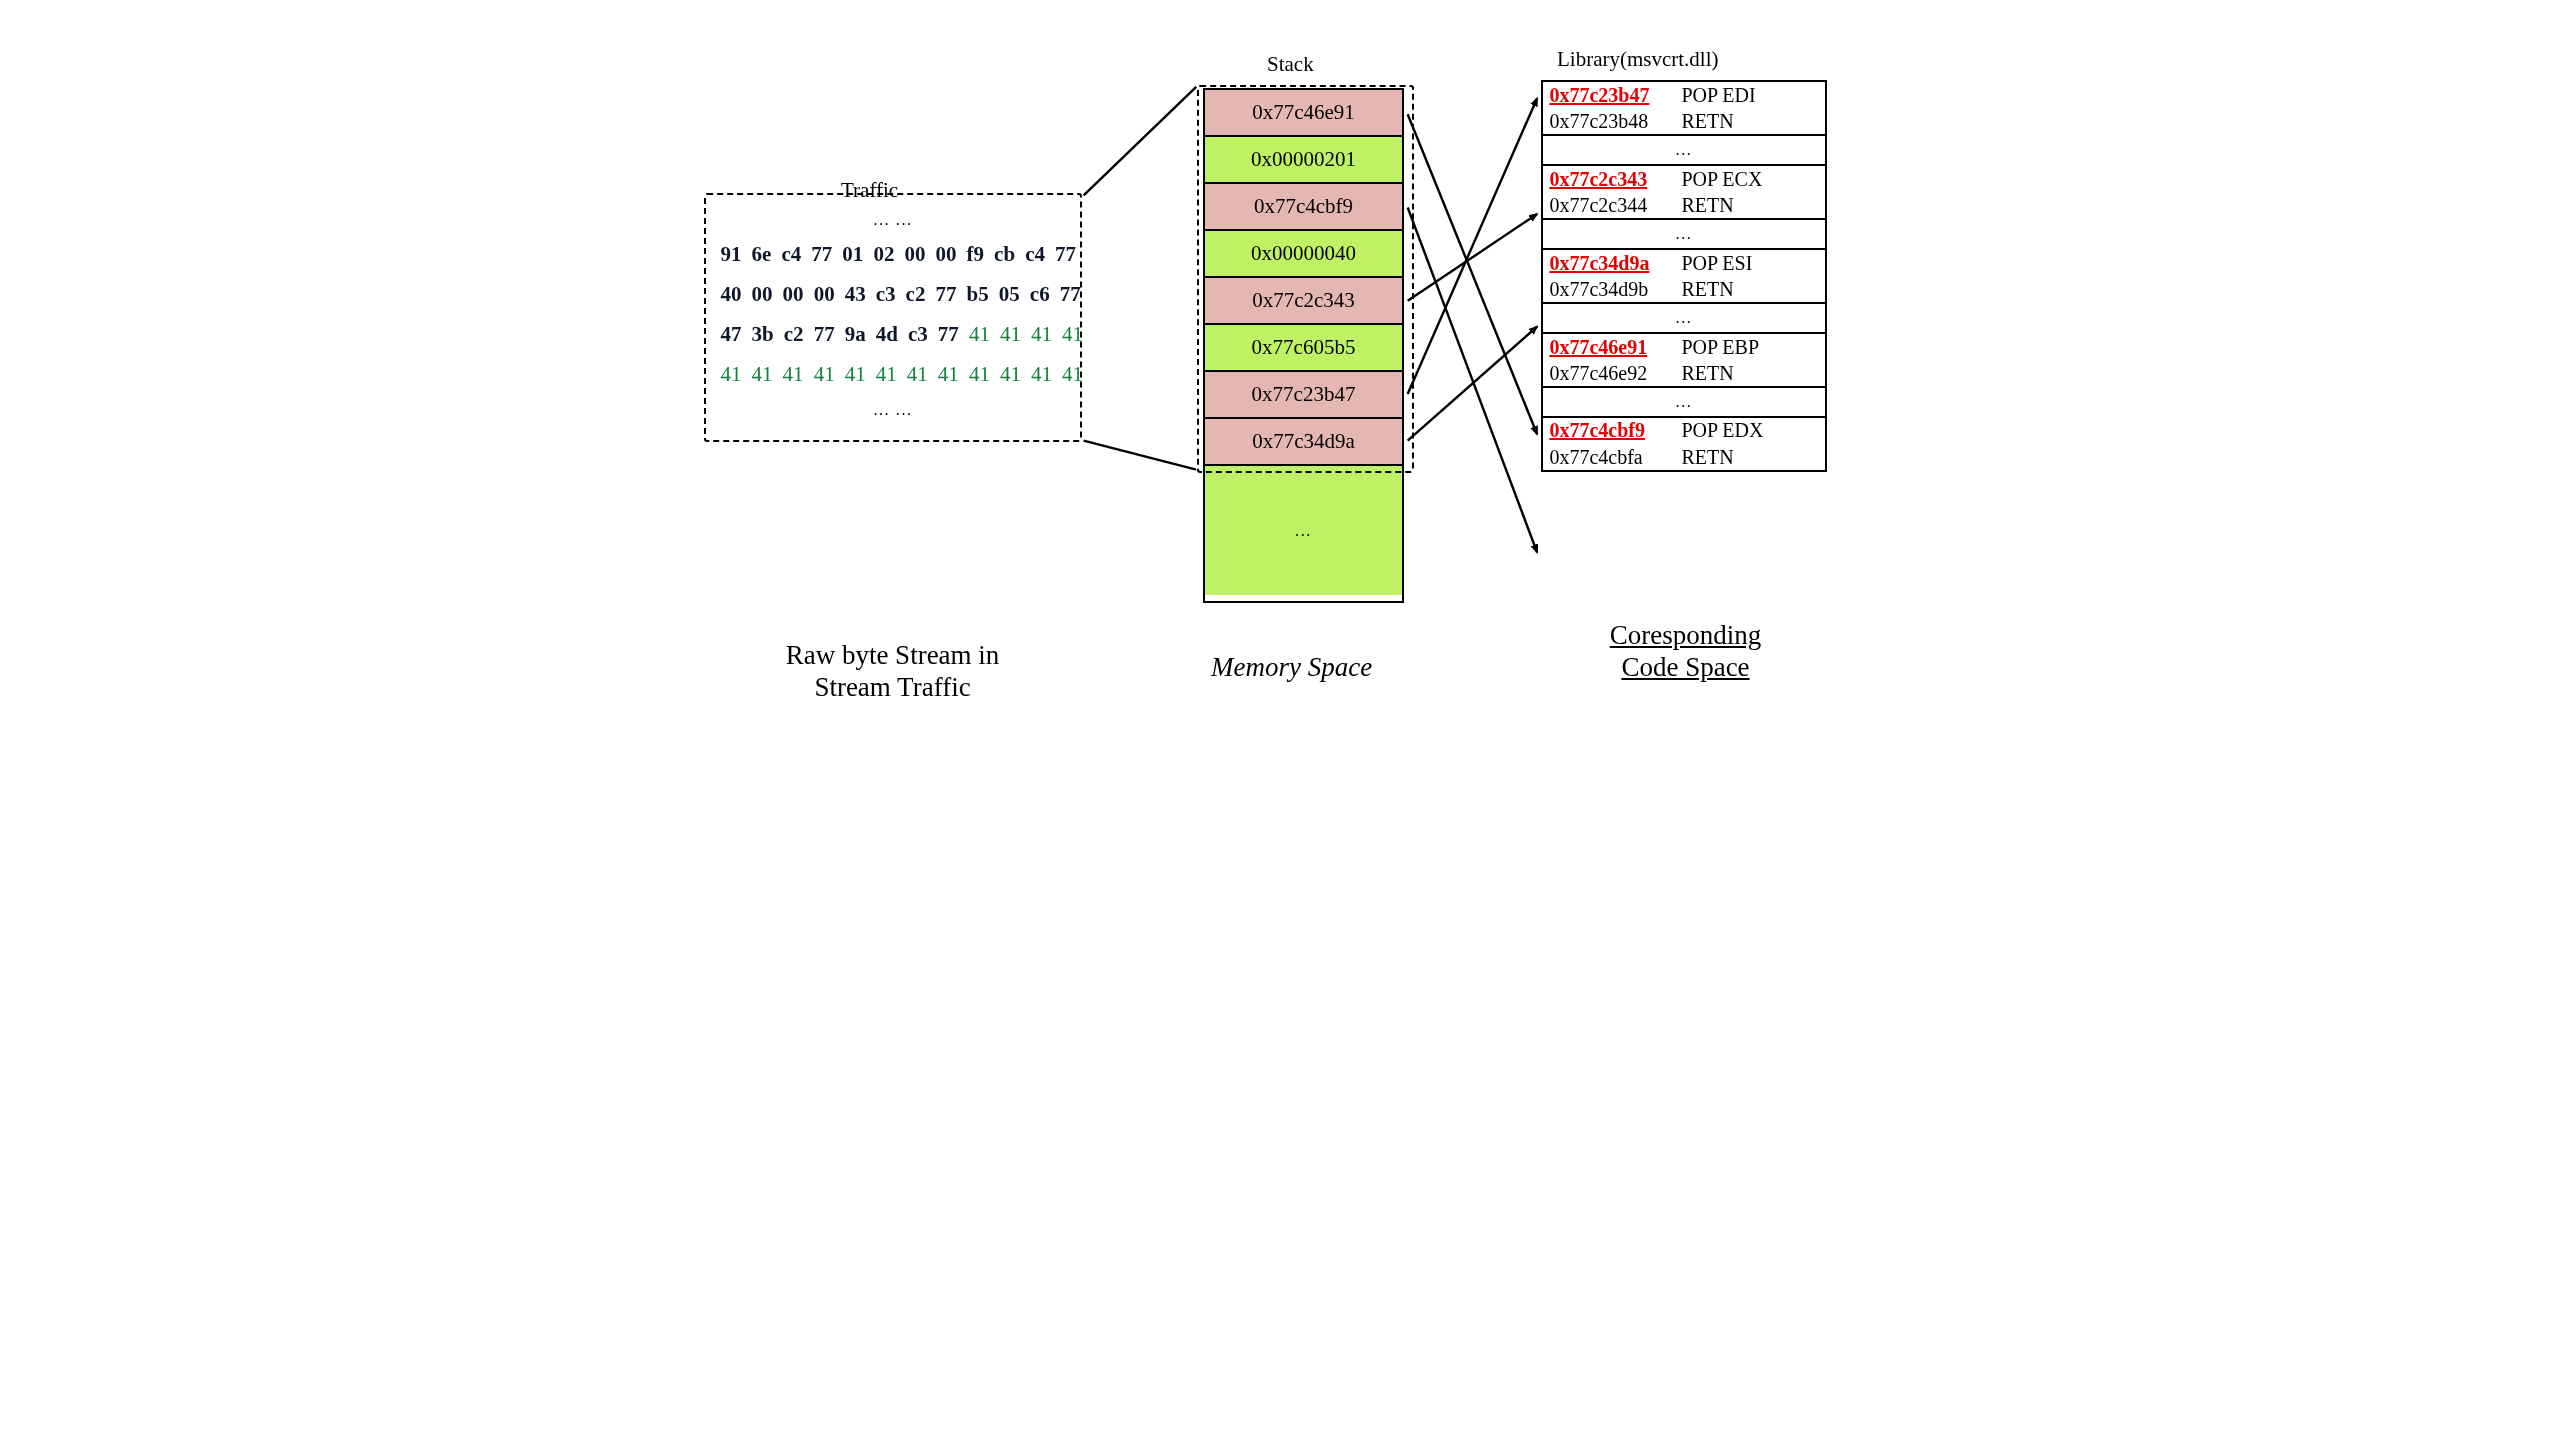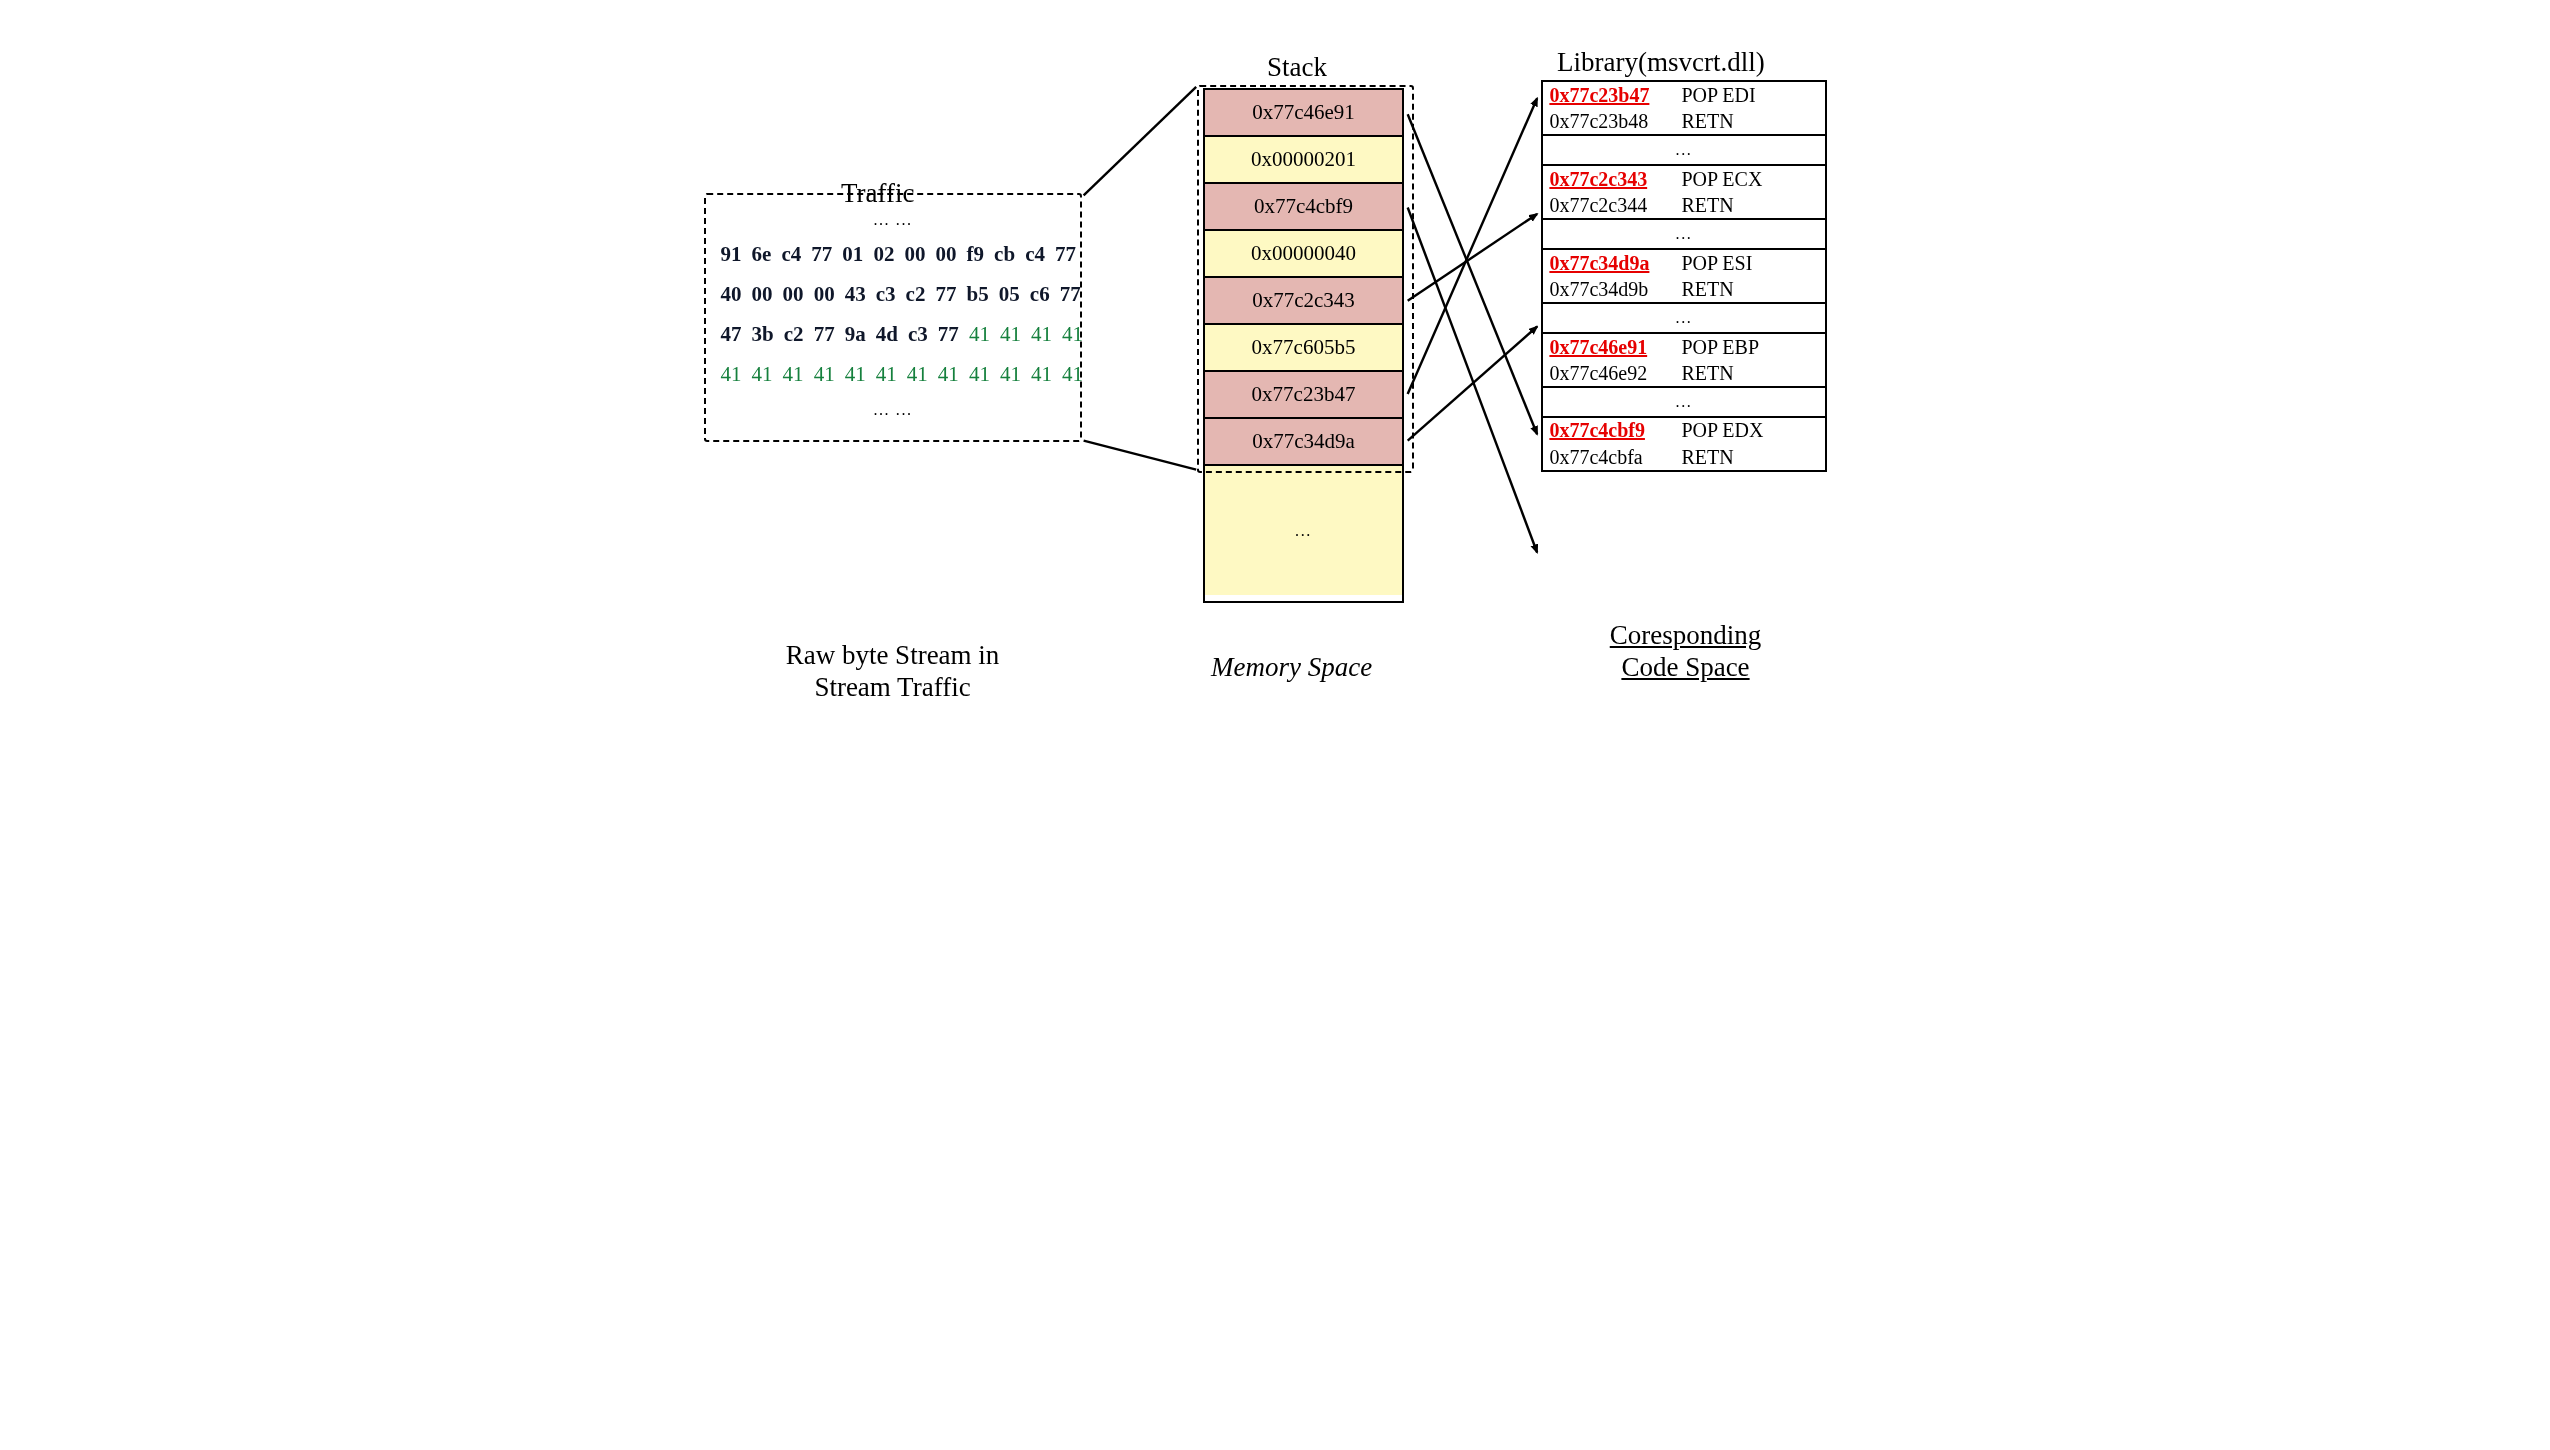--- a/index.html
+++ b/index.html
@@ -11,21 +11,21 @@
     color: #000;
   }
   .canvas {
     position: relative;
     width: 1174px;
     height: 700px;
     margin: 0 auto;
   }
   .title {
     position: absolute;
-    font-size: 27px;
+    font-size: 21px;
     text-align: center;
   }
   .caption {
     position: absolute;
     font-size: 27px;
     text-align: center;
     line-height: 1.2;
   }
 
   
@@ -69,21 +69,21 @@
     border-radius: 3.2px;
     pointer-events: none;
   }
   .stack-cell {
     height: 47px;
     border-bottom: 2.4px solid #000;
     display: flex;
     align-items: center;
     justify-content: center;
     font-size: 21px;
-    background: #fef9c3;
+    background: #bef264;
   }
   .stack-cell.hl { background: #e4b7b2; }
   .stack-cell:last-child { border-bottom: none; }
   .stack-cell.dots { font-size: 16px; letter-spacing: 1.6px; }
 
   
   .lib-col {
     position: absolute;
     left: 853px;
     top: 48px;

